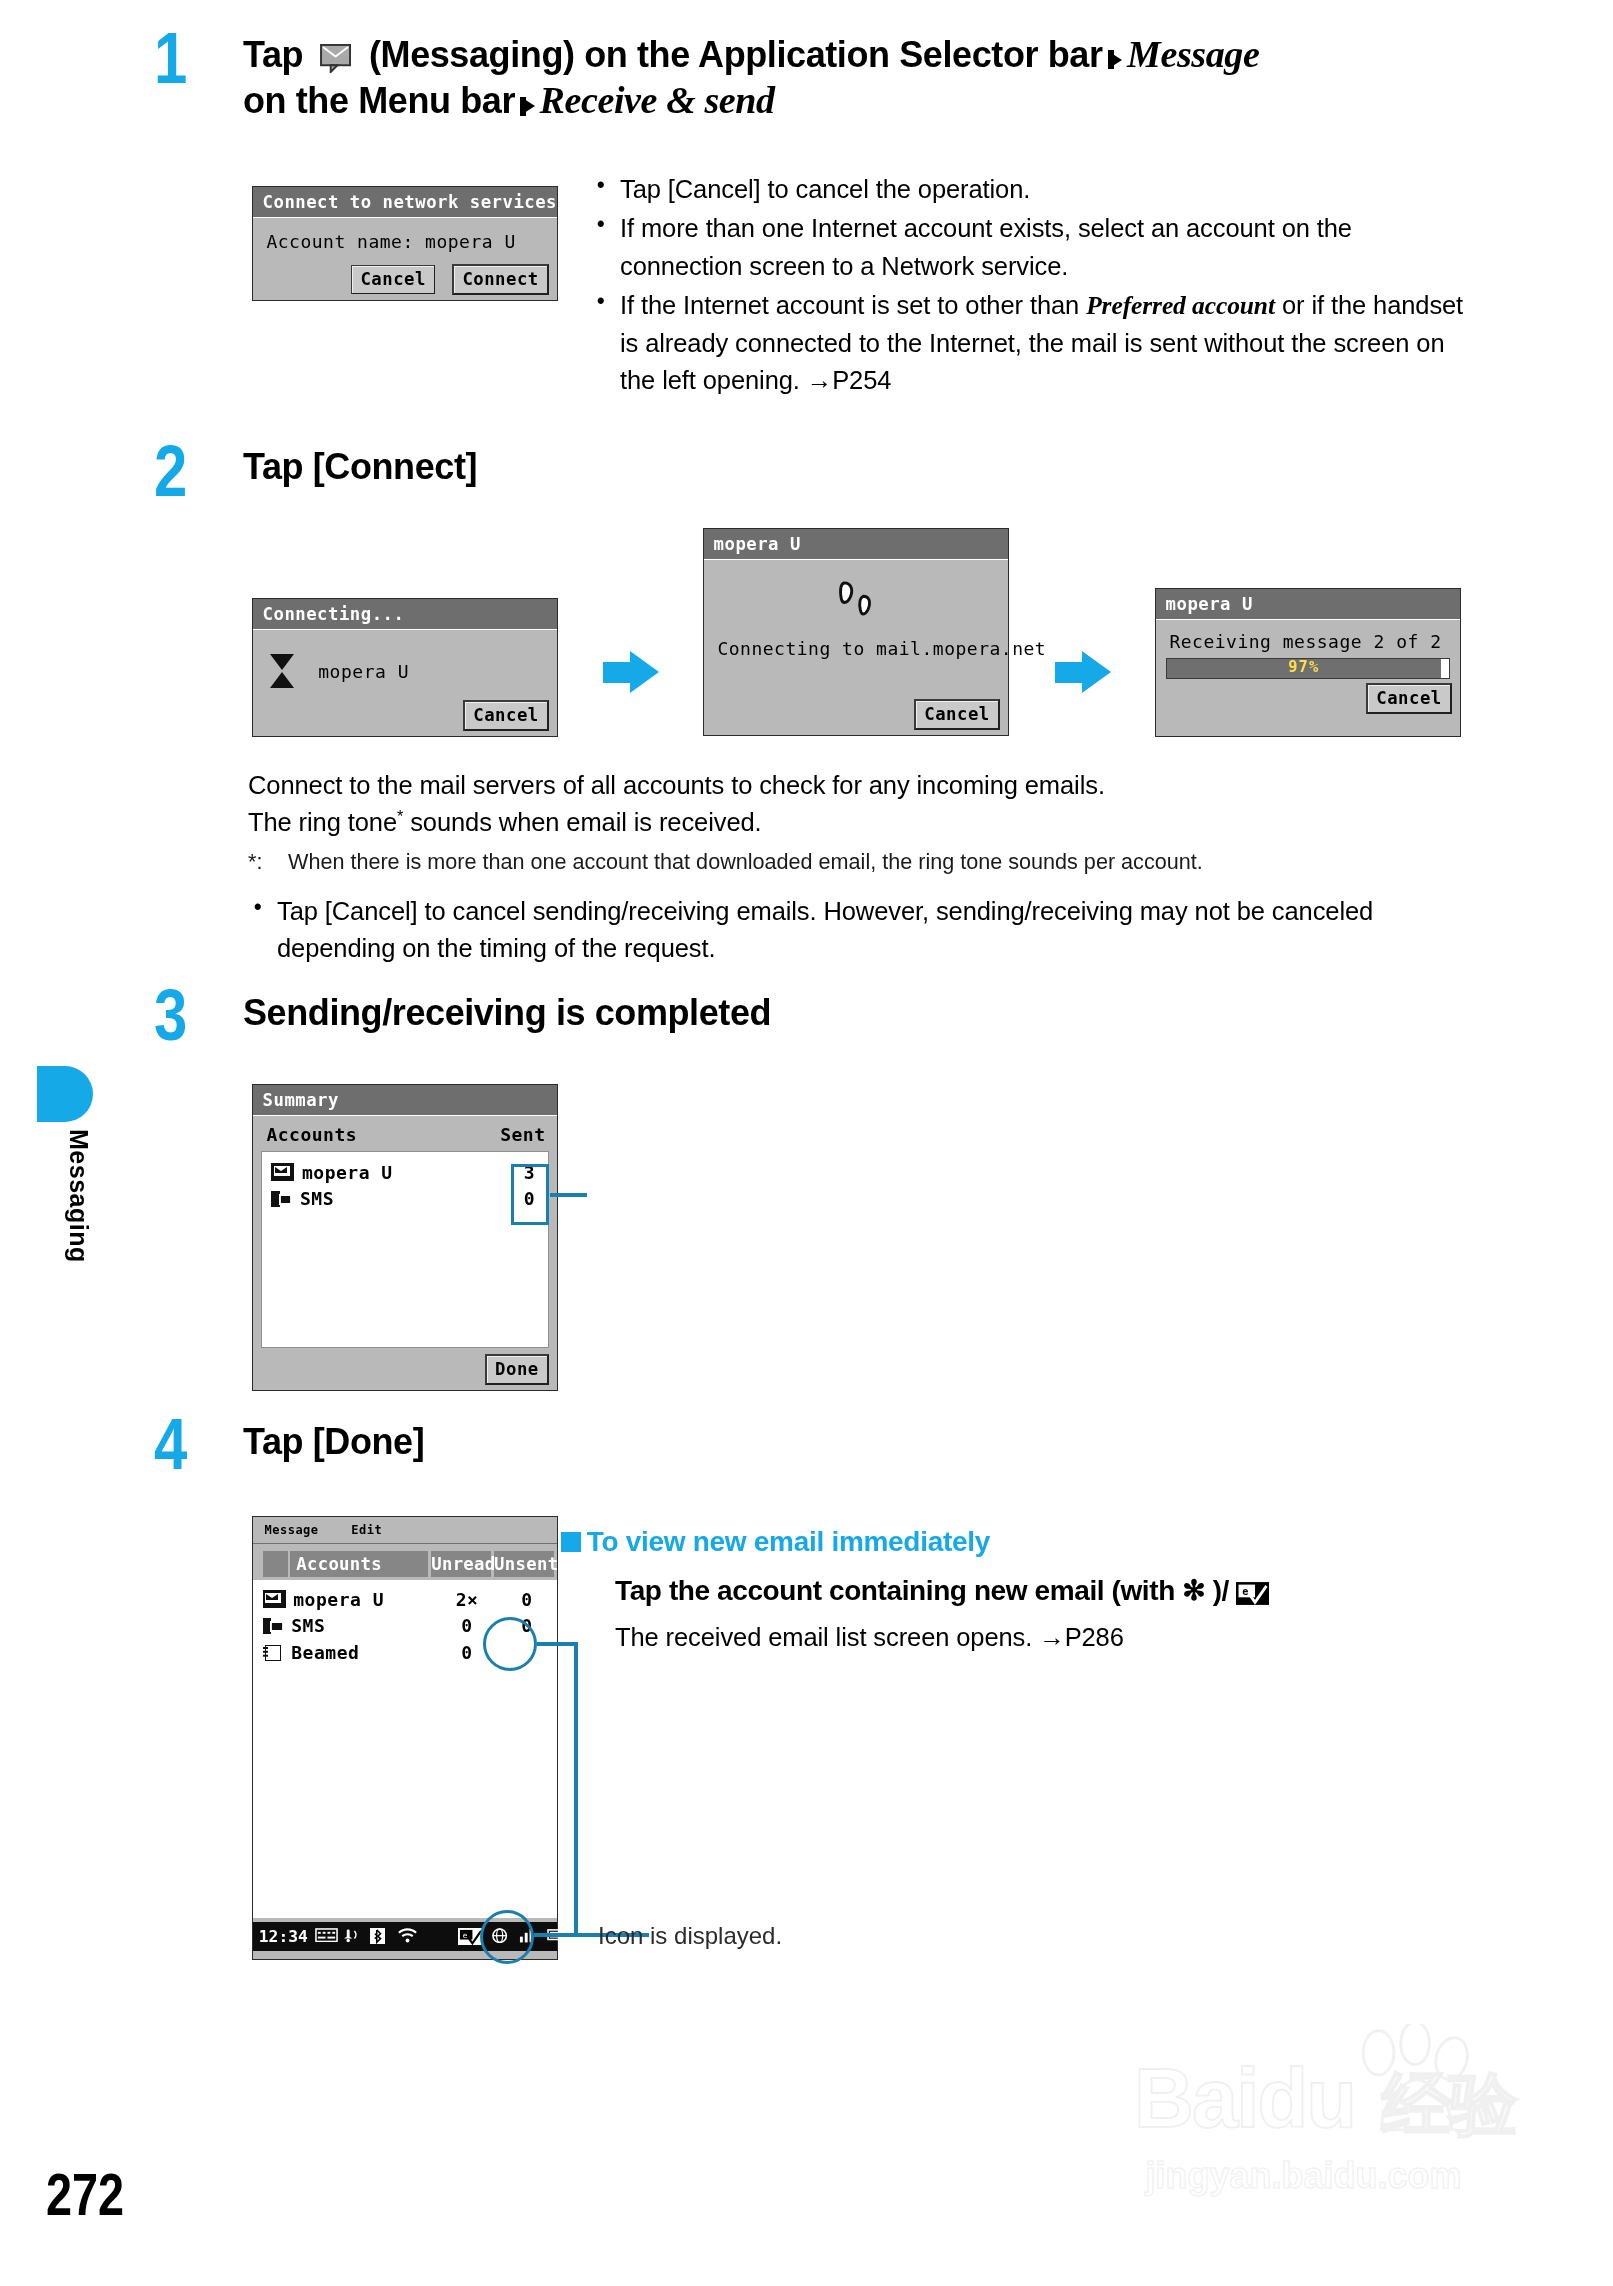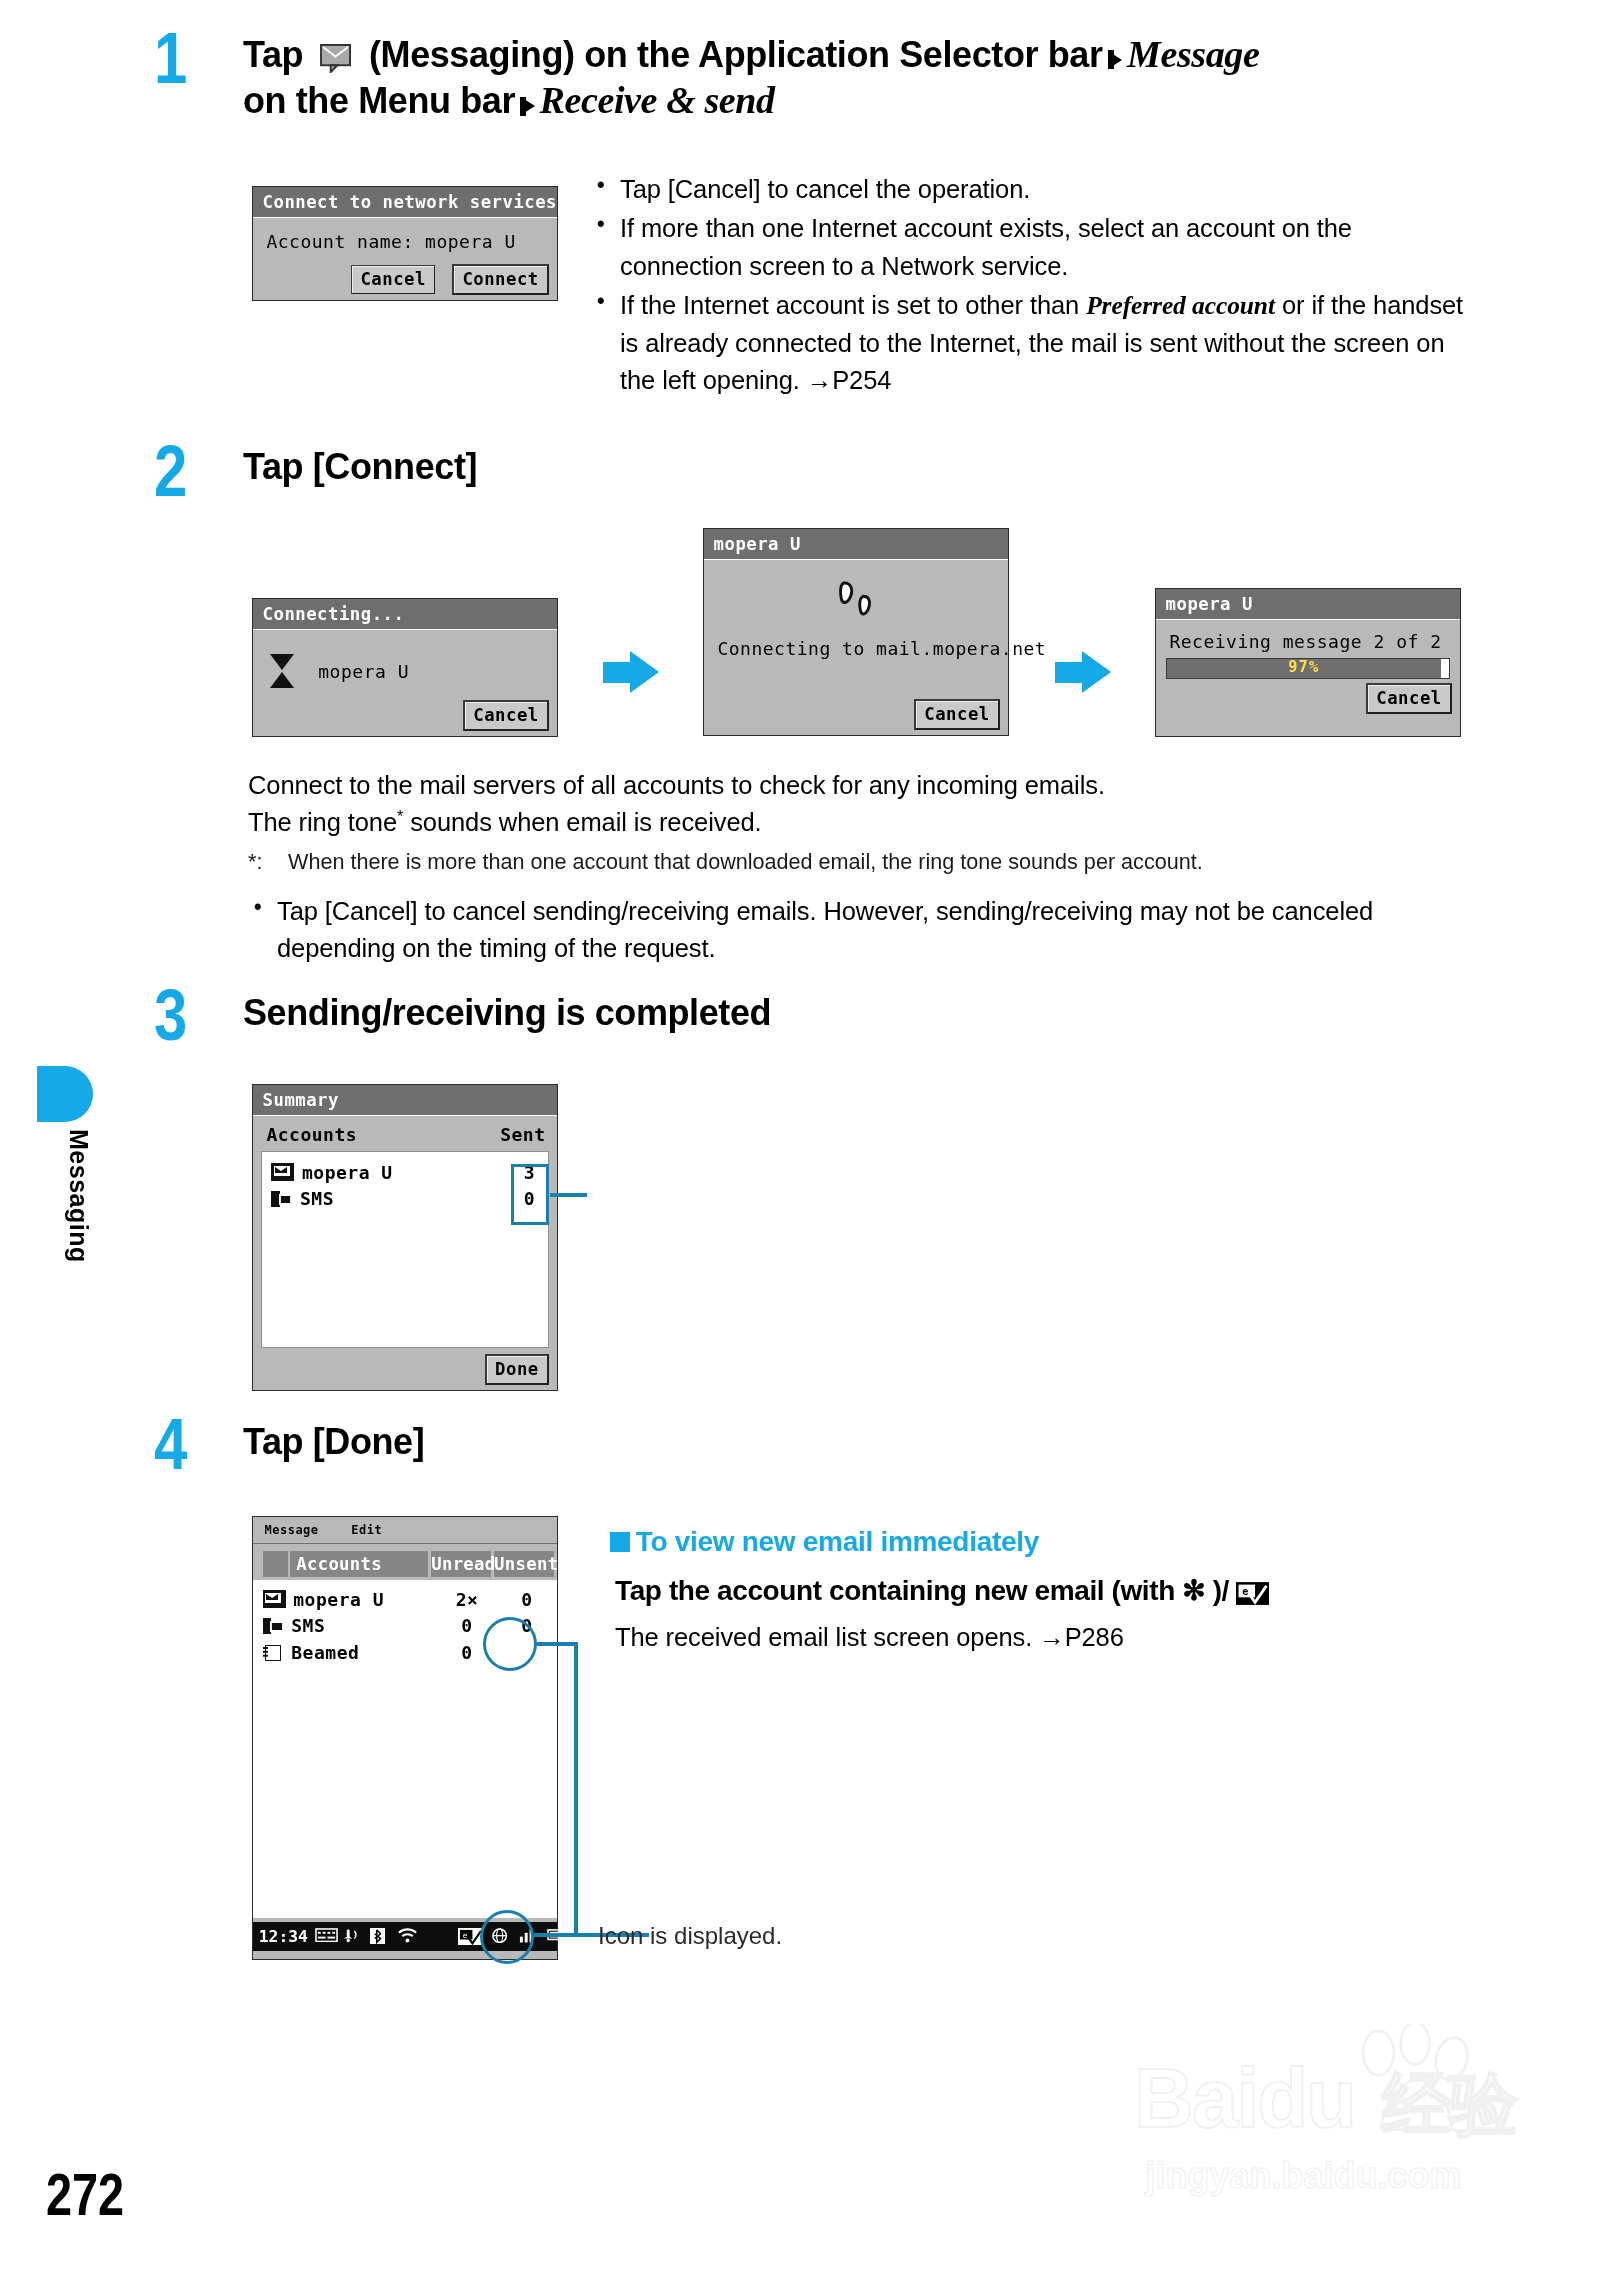--- a/index.html
+++ b/index.html
@@ -730,21 +730,21 @@
 
   <div class="callout-ring" style="left:483px; top:1617px; width:54px; height:54px;"></div>
 
   <div class="callout-ring" style="left:480px; top:1910px; width:54px; height:54px;"></div>
 
   <div class="callout-line" style="left:537px; top:1642px; width:40px; height:3.8px;"></div>
   <div class="callout-line" style="left:574px; top:1642px; width:3.8px; height:293px;"></div>
   <div class="callout-line" style="left:534px; top:1933px; width:115px; height:3.8px;"></div>
   <div class="callout-txt" style="left:598px; top:1919px; width:403px;">Icon is displayed.</div>
 
-  <div class="sec-head" style="left:610px; top:1526px;">
+  <div class="sec-head" style="left:561px; top:1526px;">
     <span class="sq"></span><span>To view new email immediately</span>
   </div>
 
   <div class="bold-line" style="left:615px; top:1574px; width:845px;">
     <span>Tap the account containing new email (with </span><span>✻</span><span> )/ </span><span style="display:inline-block; vertical-align:-5.8px;">
       <svg width="33" height="25" viewBox="0 0 26 18" style="font-size:29px">
           <rect x="0" y="0" width="26" height="18" fill="#000"></rect>
           <rect x="2" y="2" width="13" height="10" fill="#fff"></rect>
           <text x="5" y="10.5" font-size="8" fill="#000" font-family="monospace">e</text>
           <path d="M10 9 L15 16 L24 3" fill="none" stroke="#fff" stroke-width="2.2"></path>

